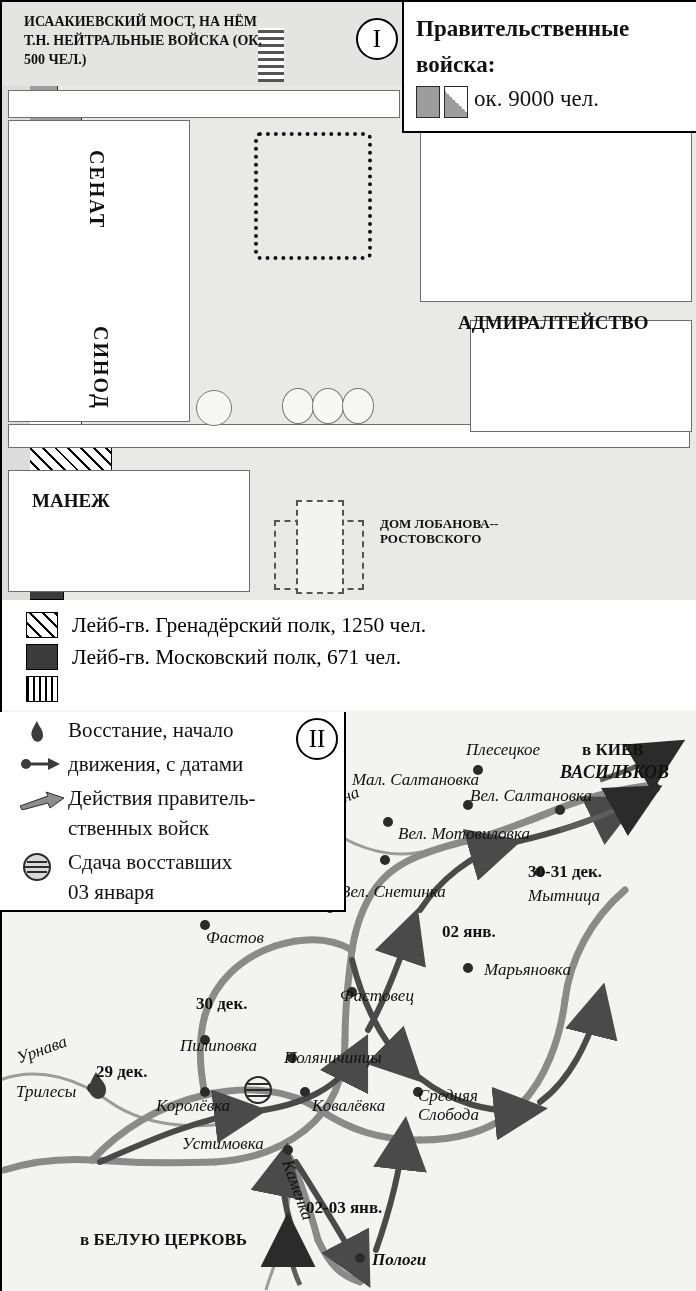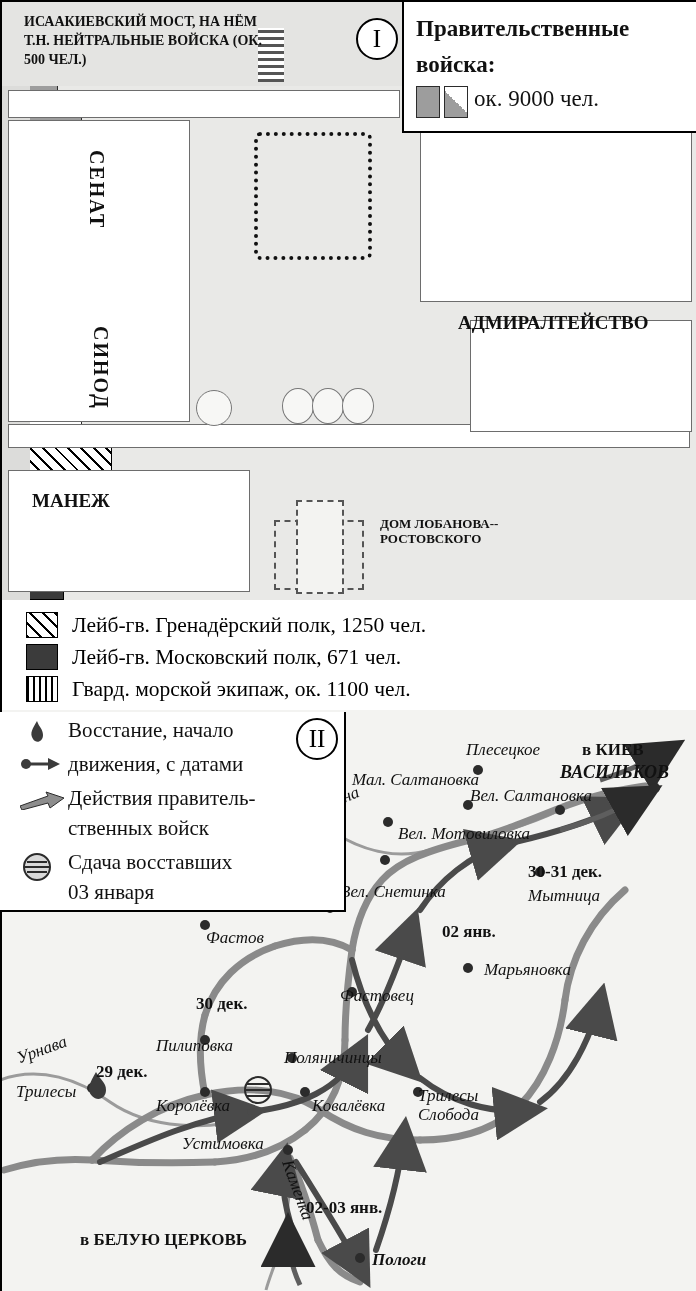--- a/index.html
+++ b/index.html
@@ -125,21 +125,20 @@
     <div class="lg2row" style="margin-top:6px;">
       <div class="lg2sw hatch-d"></div>
       <div class="lg2tx">Лейб-гв. Гренадёрский полк, 1250 чел.</div>
     </div>
     <div class="lg2row">
       <div class="lg2sw dark"></div>
       <div class="lg2tx">Лейб-гв. Московский полк, 671 чел.</div>
     </div>
     <div class="lg2row">
       <div class="lg2sw hatch-v"></div>
-      <div class="lg2tx">Гвард. морской экипаж, ок. 1100 чел.</div>
     </div>
   </div>
 
   <div id="map2">
     <svg width="696" height="581" viewBox="0 0 696 581">
       <defs>
         <marker id="ah" markerWidth="9" markerHeight="9" refX="6" refY="4.5" orient="auto">
           <path d="M0,0 L9,4.5 L0,9 z" fill="#4a4a4a"></path>
         </marker>
         <marker id="ahb" markerWidth="11" markerHeight="11" refX="7" refY="5.5" orient="auto">
@@ -228,26 +227,26 @@
     
     <div class="lbl ital" style="left:466px;top:30px;font-size:17px;">Плесецкое</div>
     <div class="lbl ital" style="left:352px;top:60px;font-size:17px;">Мал. Салтановка</div>
     <div class="lbl ital" style="left:470px;top:76px;font-size:17px;">Вел. Салтановка</div>
     <div class="lbl ital" style="left:398px;top:114px;font-size:17px;">Вел. Мотовиловка</div>
     <div class="lbl ital" style="left:340px;top:172px;font-size:17px;">Вел. Снетинка</div>
     <div class="lbl ital" style="left:528px;top:176px;font-size:17px;">Мытница</div>
     <div class="lbl ital" style="left:206px;top:218px;font-size:17px;">Фастов</div>
     <div class="lbl ital" style="left:340px;top:276px;font-size:17px;">Фастовец</div>
     <div class="lbl ital" style="left:484px;top:250px;font-size:17px;">Марьяновка</div>
-    <div class="lbl ital" style="left:156px;top:326px;font-size:17px;">Пилиповка</div>
+    <div class="lbl ital" style="left:180px;top:326px;font-size:17px;">Пилиповка</div>
     <div class="lbl ital" style="left:284px;top:338px;font-size:17px;">Поляничинцы</div>
     <div class="lbl ital" style="left:16px;top:372px;font-size:17px;font-family:Liberation Serif, serif;">Трилесы</div>
     <div class="lbl ital" style="left:156px;top:386px;font-size:17px;">Королёвка</div>
     <div class="lbl ital" style="left:312px;top:386px;font-size:17px;">Ковалёвка</div>
-    <div class="lbl ital" style="left:418px;top:376px;font-size:17px;line-height:19px;width:100px;"><span>Трилесы Слобода</span></div>
+    <div class="lbl ital" style="left:418px;top:376px;font-size:17px;line-height:19px;width:100px;"><span>Средняя Слобода</span></div>
     <div class="lbl ital" style="left:182px;top:424px;font-size:17px;">Устимовка</div>
     <div class="lbl ital" style="left:372px;top:540px;font-size:17px;font-weight:bold;">Пологи</div>
 
     
     <div class="lbl ital" style="left:306px;top:82px;font-size:17px;transform:rotate(-22deg);">Стугна</div>
     <div class="lbl ital" style="left:16px;top:330px;font-size:17px;transform:rotate(-20deg);">Урнава</div>
     <div class="lbl ital" style="left:266px;top:470px;font-size:17px;transform:rotate(70deg);">Каменка</div>
 
     
     <div class="lbl bold" style="left:582px;top:30px;font-size:17px;">в КИЕВ</div>

